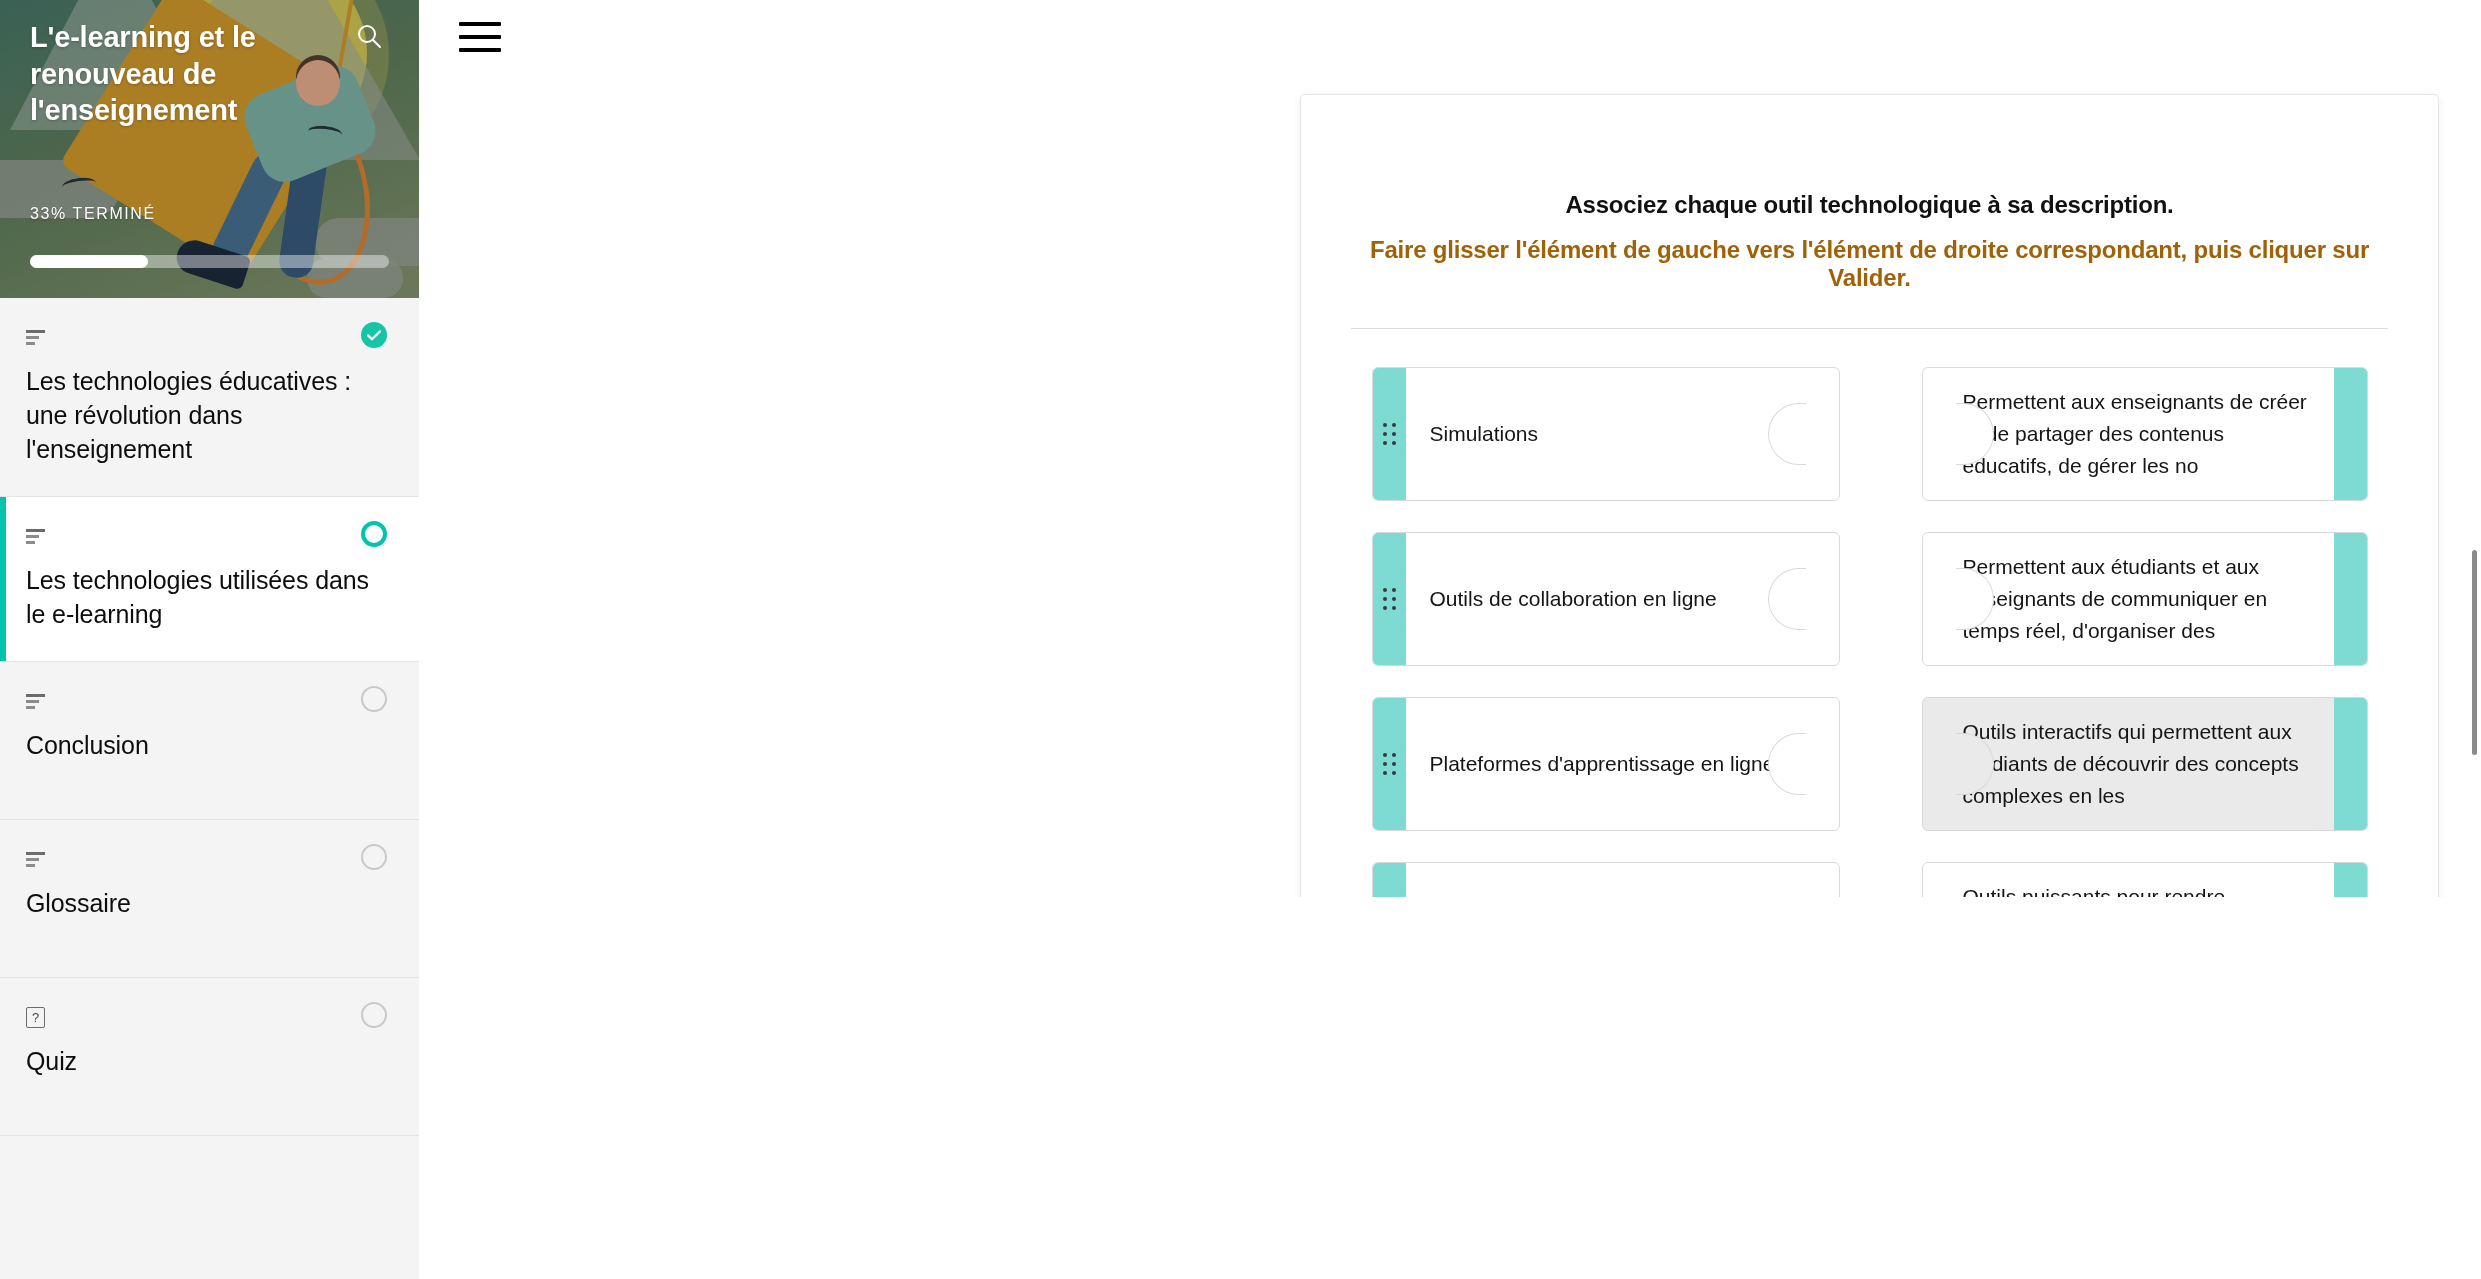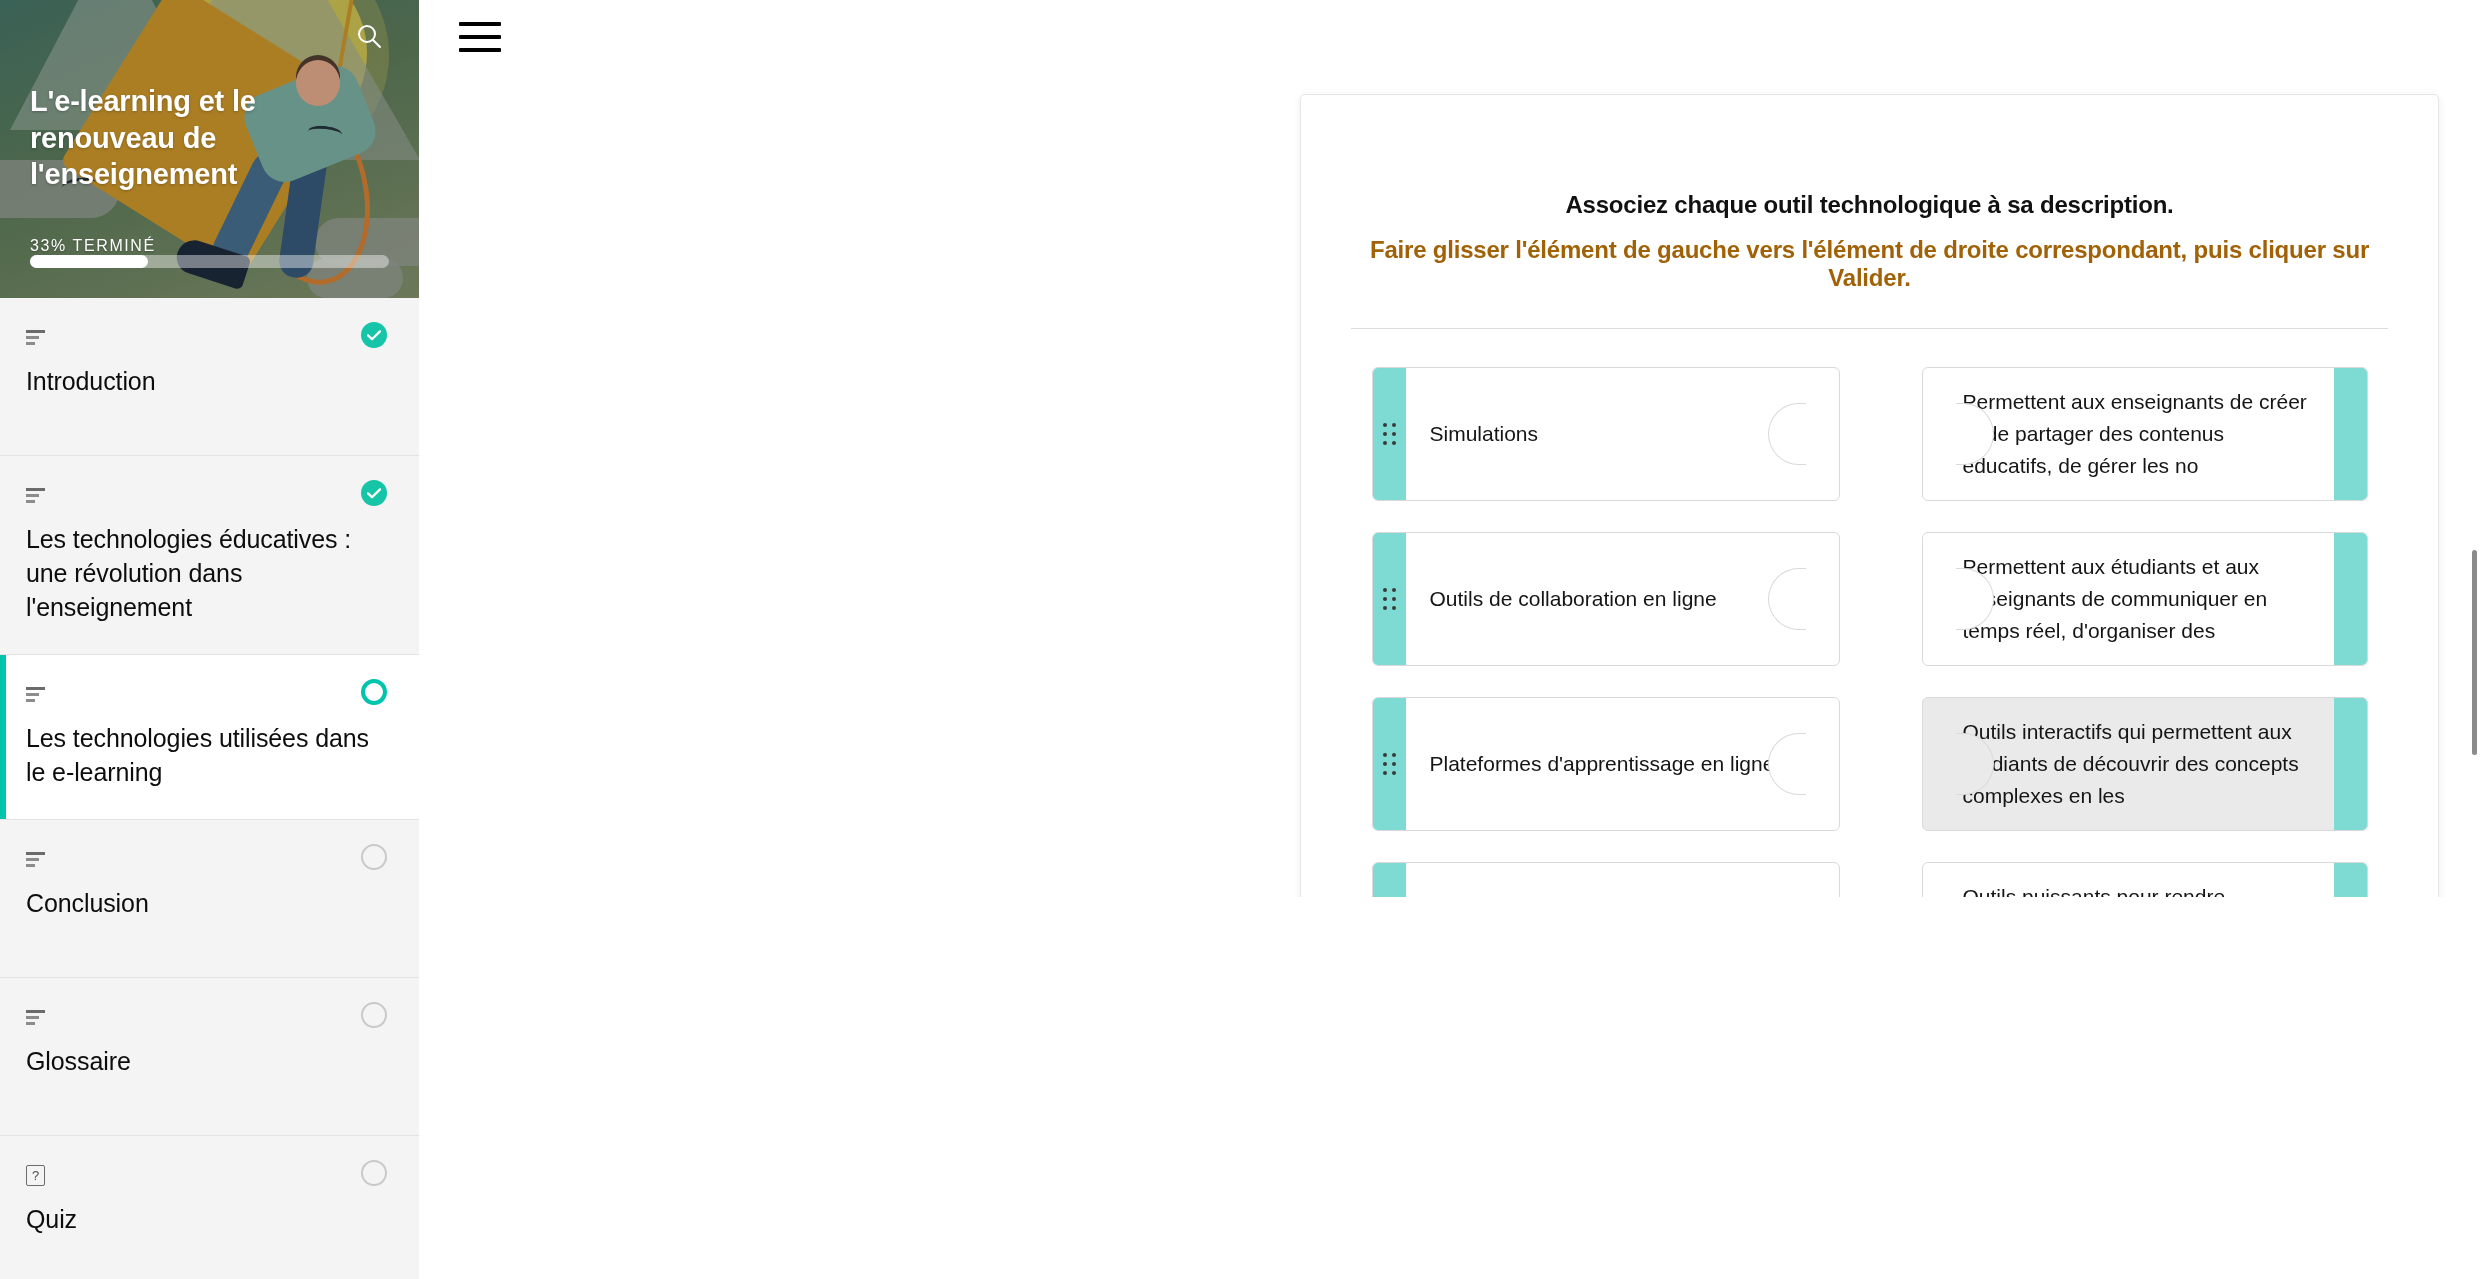--- a/index.html
+++ b/index.html
@@ -112,20 +112,21 @@
     align-items: center; justify-content: center;
     cursor: pointer; z-index: 6;
   }
   .search-icon-btn svg { display: block; }
 
   .hero-inner {
     position: absolute; left: 0; right: 0; bottom: 0; top: 0;
     padding: 0 30px; z-index: 5;
     display: flex; flex-direction: column; justify-content: flex-end;
     padding-bottom: 30px;
+    gap: 32px;
   }
   .course-title {
     color: #fff; font-size: 29px; font-weight: bold; line-height: 1.26;
     letter-spacing: -0.2px; margin-bottom: 44px;
     text-shadow: 0 1px 3px rgba(0,0,0,.25);
   }
   .progress-label {
     color: #fff; font-size: 16px; font-weight: normal;
     letter-spacing: 1.6px; 
     text-shadow: 0 1px 2px rgba(0,0,0,.3);
@@ -345,84 +346,69 @@
         <div class="course-title">L'e-learning et le renouveau de l'enseignement</div>
         <div class="progress-label">33% TERMINÉ</div>
         <div class="progress-track">
           <div class="progress-fill" style="width: 33%;"></div>
         </div>
       </div>
     </div>
 
     <nav class="nav-list">
 
+
       <div class="nav-item">
         <div class="nav-row-icon">
           <svg class="lines-icon" width="22" height="15" viewBox="0 0 22 15">
             <rect x="0" y="0" width="19" height="3" fill="#6b6b6b"></rect>
             <rect x="0" y="6" width="13" height="3" fill="#8c8c8c"></rect>
             <rect x="0" y="12" width="9" height="3" fill="#8c8c8c"></rect>
           </svg>
         </div>
-        <div class="nav-label">Introduction</div>
+        <div class="nav-label">Les technologies éducatives : une révolution dans l'enseignement</div>
         <div class="status-dot done">
           <svg width="14" height="11" viewBox="0 0 14 11">
             <polyline points="1,5.4 5,9.2 13,1.4" fill="none" stroke="#fff" stroke-width="2.3" stroke-linecap="round" stroke-linejoin="round"></polyline>
           </svg>
         </div>
+      </div>
+
+      <div class="nav-item active">
+        <div class="nav-row-icon">
+          <svg class="lines-icon" width="22" height="15" viewBox="0 0 22 15">
+            <rect x="0" y="0" width="19" height="3" fill="#6b6b6b"></rect>
+            <rect x="0" y="6" width="13" height="3" fill="#8c8c8c"></rect>
+            <rect x="0" y="12" width="9" height="3" fill="#8c8c8c"></rect>
+          </svg>
+        </div>
+        <div class="nav-label">Les technologies utilisées dans le e-learning</div>
+        <div class="status-dot current"></div>
       </div>
 
       <div class="nav-item">
         <div class="nav-row-icon">
           <svg class="lines-icon" width="22" height="15" viewBox="0 0 22 15">
             <rect x="0" y="0" width="19" height="3" fill="#6b6b6b"></rect>
             <rect x="0" y="6" width="13" height="3" fill="#8c8c8c"></rect>
             <rect x="0" y="12" width="9" height="3" fill="#8c8c8c"></rect>
           </svg>
         </div>
-        <div class="nav-label">Les technologies éducatives : une révolution dans l'enseignement</div>
-        <div class="status-dot done">
-          <svg width="14" height="11" viewBox="0 0 14 11">
-            <polyline points="1,5.4 5,9.2 13,1.4" fill="none" stroke="#fff" stroke-width="2.3" stroke-linecap="round" stroke-linejoin="round"></polyline>
-          </svg>
-        </div>
-      </div>
-
-      <div class="nav-item active">
-        <div class="nav-row-icon">
-          <svg class="lines-icon" width="22" height="15" viewBox="0 0 22 15">
-            <rect x="0" y="0" width="19" height="3" fill="#6b6b6b"></rect>
-            <rect x="0" y="6" width="13" height="3" fill="#8c8c8c"></rect>
-            <rect x="0" y="12" width="9" height="3" fill="#8c8c8c"></rect>
-          </svg>
-        </div>
-        <div class="nav-label">Les technologies utilisées dans le e-learning</div>
-        <div class="status-dot current"></div>
+        <div class="nav-label">Conclusion</div>
+        <div class="status-dot todo"></div>
       </div>
 
       <div class="nav-item">
         <div class="nav-row-icon">
           <svg class="lines-icon" width="22" height="15" viewBox="0 0 22 15">
             <rect x="0" y="0" width="19" height="3" fill="#6b6b6b"></rect>
             <rect x="0" y="6" width="13" height="3" fill="#8c8c8c"></rect>
             <rect x="0" y="12" width="9" height="3" fill="#8c8c8c"></rect>
           </svg>
         </div>
-        <div class="nav-label">Conclusion</div>
-        <div class="status-dot todo"></div>
-      </div>
-
-      <div class="nav-item">
-        <div class="nav-row-icon">
-          <svg class="lines-icon" width="22" height="15" viewBox="0 0 22 15">
-            <rect x="0" y="0" width="19" height="3" fill="#6b6b6b"></rect>
-            <rect x="0" y="6" width="13" height="3" fill="#8c8c8c"></rect>
-            <rect x="0" y="12" width="9" height="3" fill="#8c8c8c"></rect>
-          </svg>
-        </div>
         <div class="nav-label">Glossaire</div>
         <div class="status-dot todo"></div>
       </div>
 
       <div class="nav-item">
         <div class="nav-row-icon">
           <span class="quiz-icon">?</span>
         </div>
         <div class="nav-label">Quiz</div>
         <div class="status-dot todo"></div>

